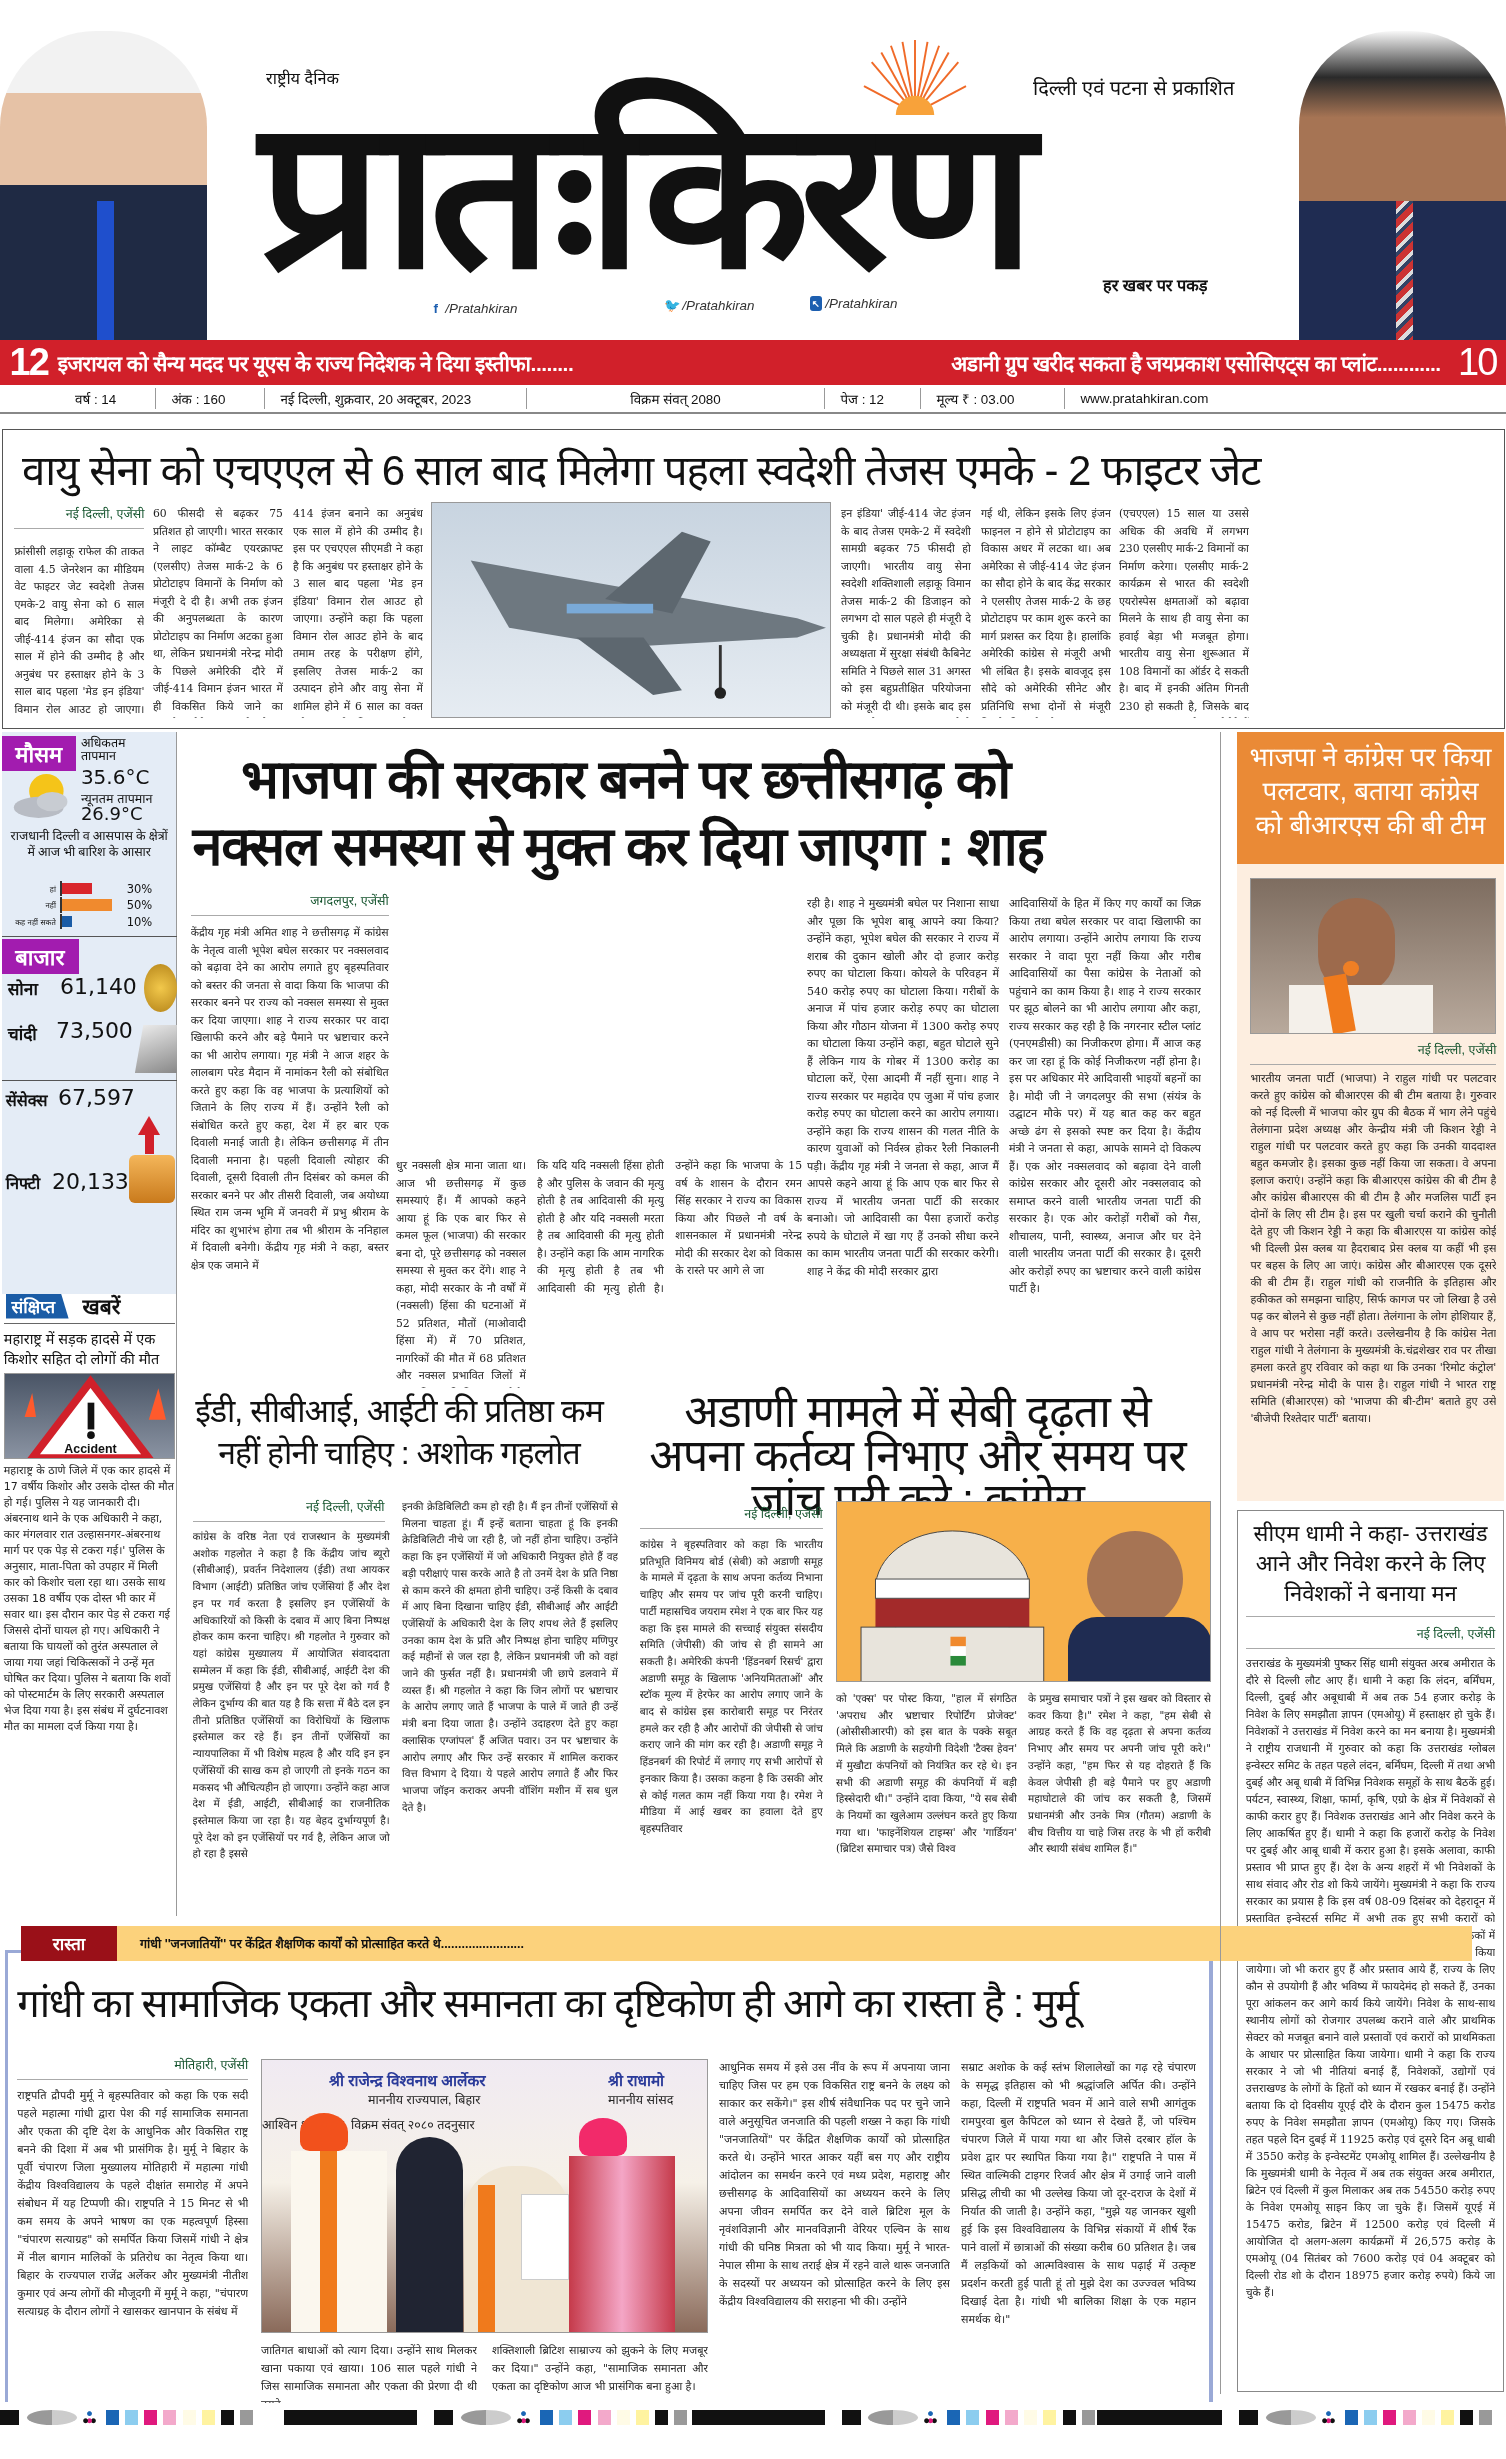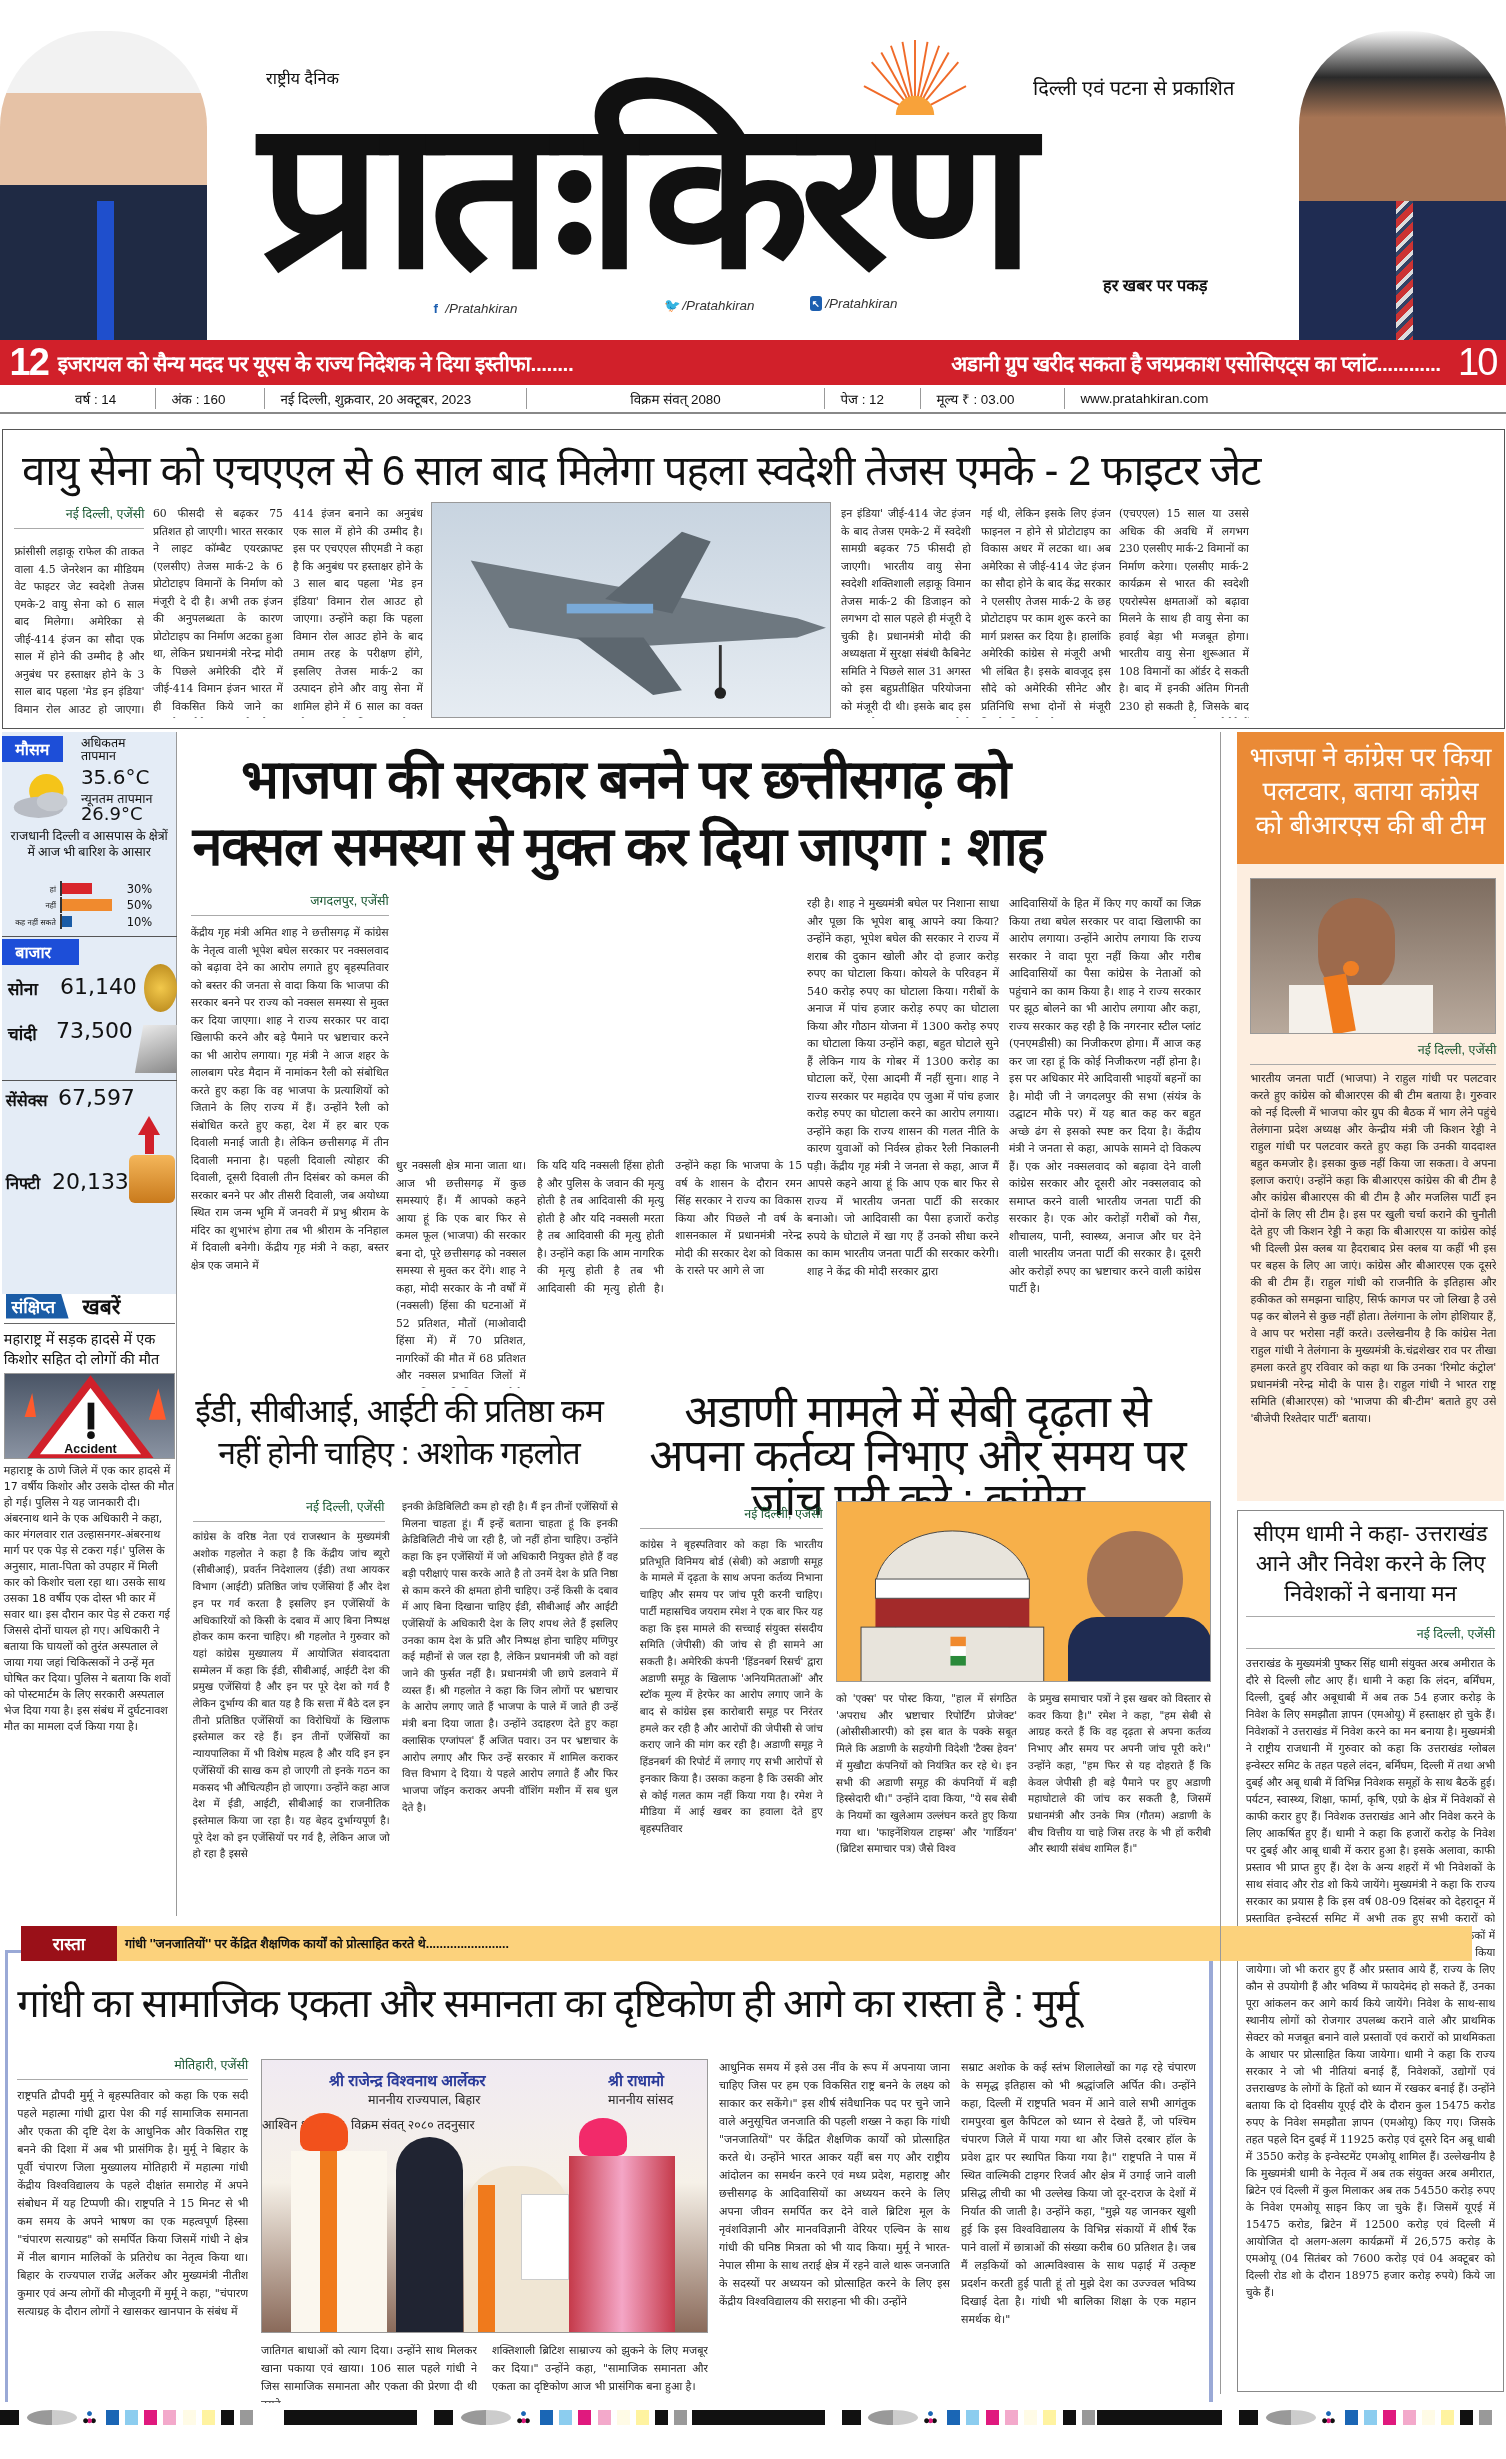--- a/index.html
+++ b/index.html
@@ -27,33 +27,33 @@
 #redstrip .num{font-size:38px;font-weight:bold;padding:0 9.6px;letter-spacing:-1.9px}
 #redstrip .head{font-size:21px;font-weight:bold;letter-spacing:-0.5px}
 
 #infobar{left:0;top:385px;width:1506px;height:29px;display:flex;align-items:center;font-family:"Liberation Sans",sans-serif;font-size:13.4px;border-bottom:2.9px solid #888}
 #infobar .cell{padding:0 15.4px;border-right:1px solid #999;height:21px;display:flex;align-items:center}
 #infobar .cell:last-child{border-right:none}
 
 #lead{left:1.9px;top:429px;width:1503px;height:300px;border:1.9px solid #555}
 
 #sidebar{left:1.9px;top:732px;width:175px;height:562px;background:#e4ecf6;border-right:1px solid #999}
-.badge{background:#1d4ed8;color:#fff;font-family:Liberation Mono, monospace;font-weight:bold;font-size:16px;padding:1.9px 13.4px;display:inline-block}
+.badge{background:#a21caf;color:#fff;font-family:Liberation Mono, monospace;font-weight:bold;font-size:22px;padding:1.9px 13.4px;display:inline-block}
 .val{font-family:"DejaVu Sans",sans-serif;font-size:22px}
 
 #orangebox{left:1237px;top:732px;width:267px;height:769px;background:#fdeee0}
 #orangebox .ohead{background:#ea8a36;color:#fff;font-family:"Liberation Sans",sans-serif;font-size:26px;line-height:34px;padding:7.7px 11.5px;text-align:center;height:132px}
 
 #dhami{left:1237px;top:1510px;width:267px;height:882px;border:1px solid #888;padding:7.7px}
 
 .vsep{border-left:1px solid #999}
 
 #rasta{left:21px;top:1926px;width:1451px;height:35px;background:#fcd27c;display:flex;align-items:center}
 #rasta .tag{background:#9a1018;color:#fff;font-family:"Liberation Sans",sans-serif;font-weight:bold;font-size:17.3px;width:96px;height:35px;display:flex;align-items:center;justify-content:center}
-#rasta .teaser{font-family:"Liberation Sans",sans-serif;font-size:12.5px;padding-left:8px;font-weight:bold}
+#rasta .teaser{font-family:"Liberation Sans",sans-serif;font-size:12.5px;padding-left:23px;font-weight:bold}
 #gandhi-frame{left:4.8px;top:1950px;width:1210px;height:452px;border-left:3.8px solid #9aa9d6;border-top:3.8px solid #9aa9d6}
 #regmarks{left:0;top:2407px;width:1506px;height:21px;display:flex;align-items:center}
 </style>
 </head>
 <body>
 
 <div id="masthead" class="abs">
   <div id="person-left" class="person">
       <div class="tie"></div>
     </div>

